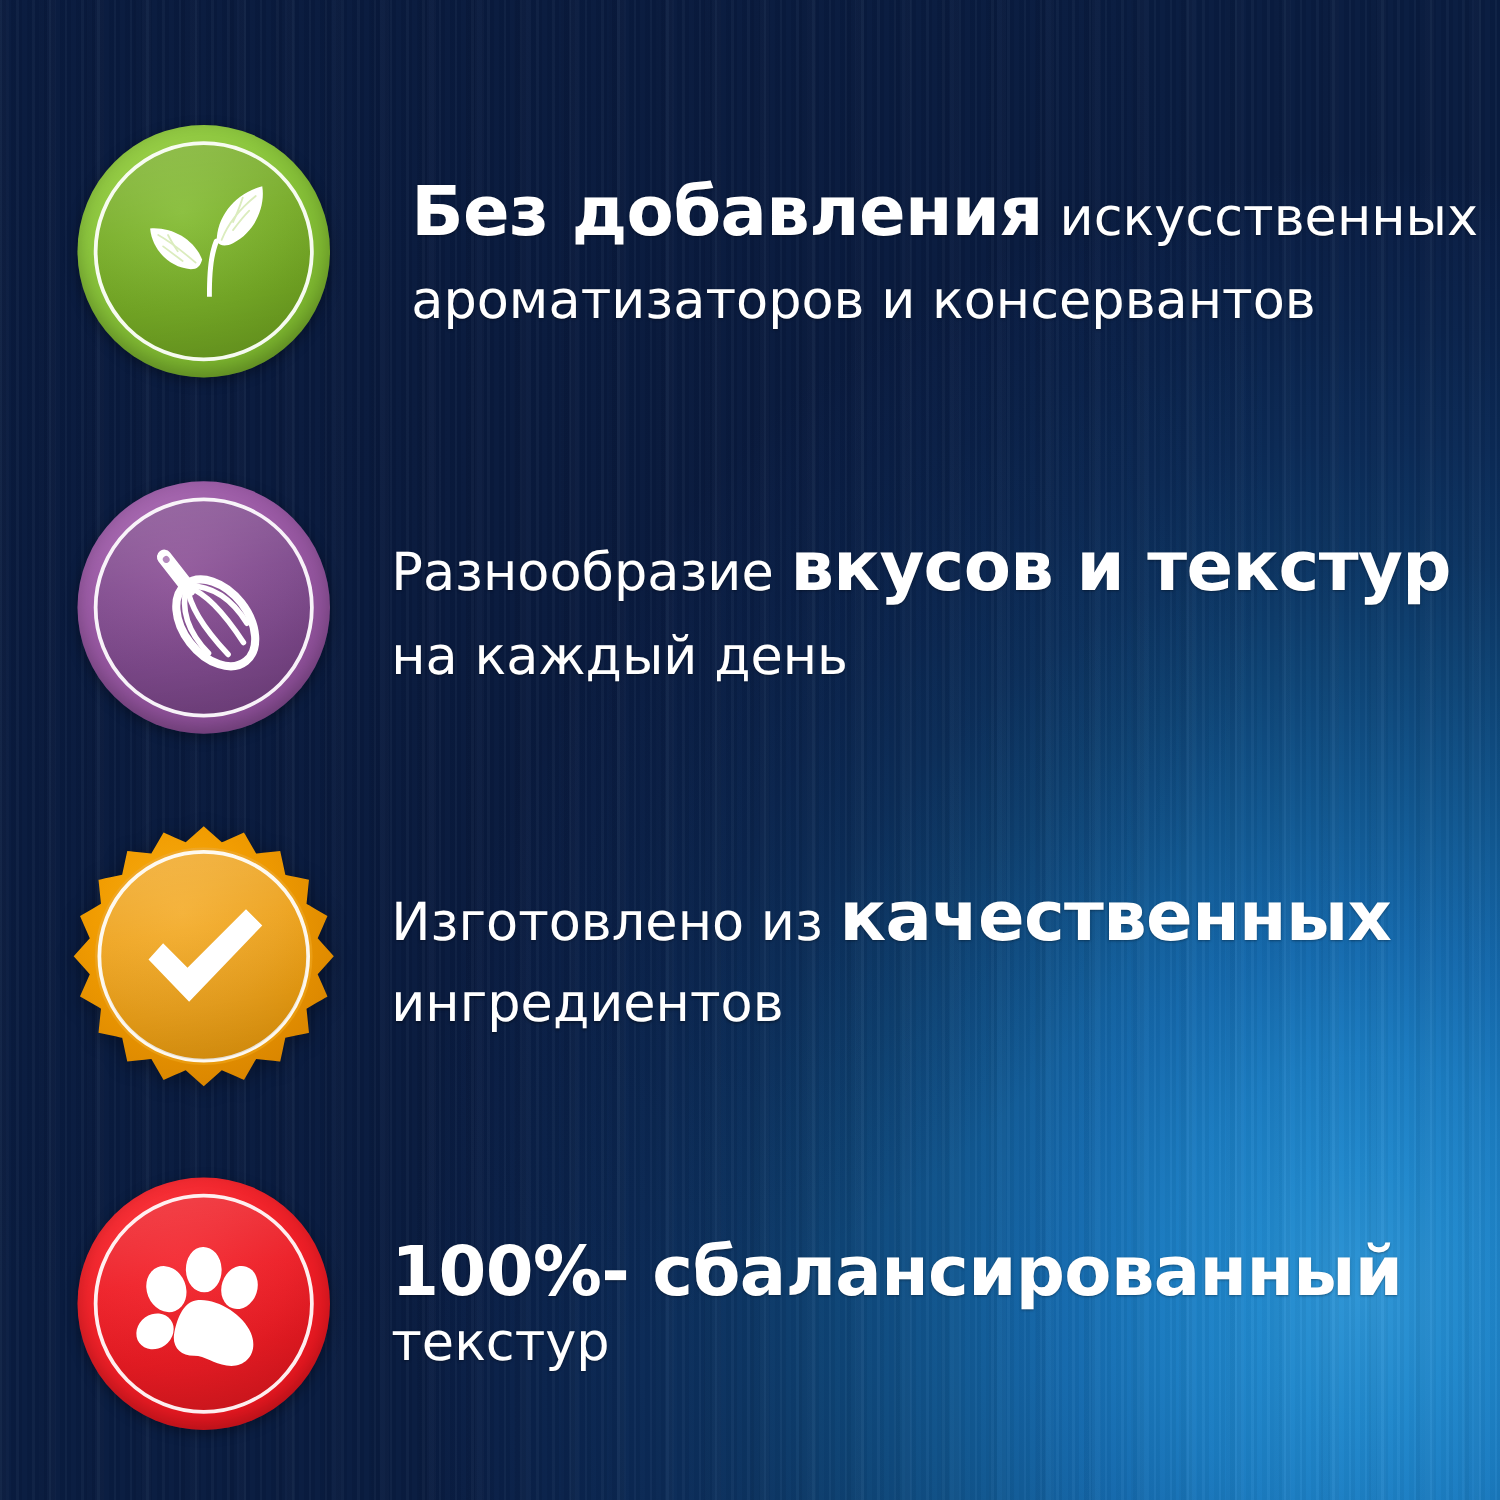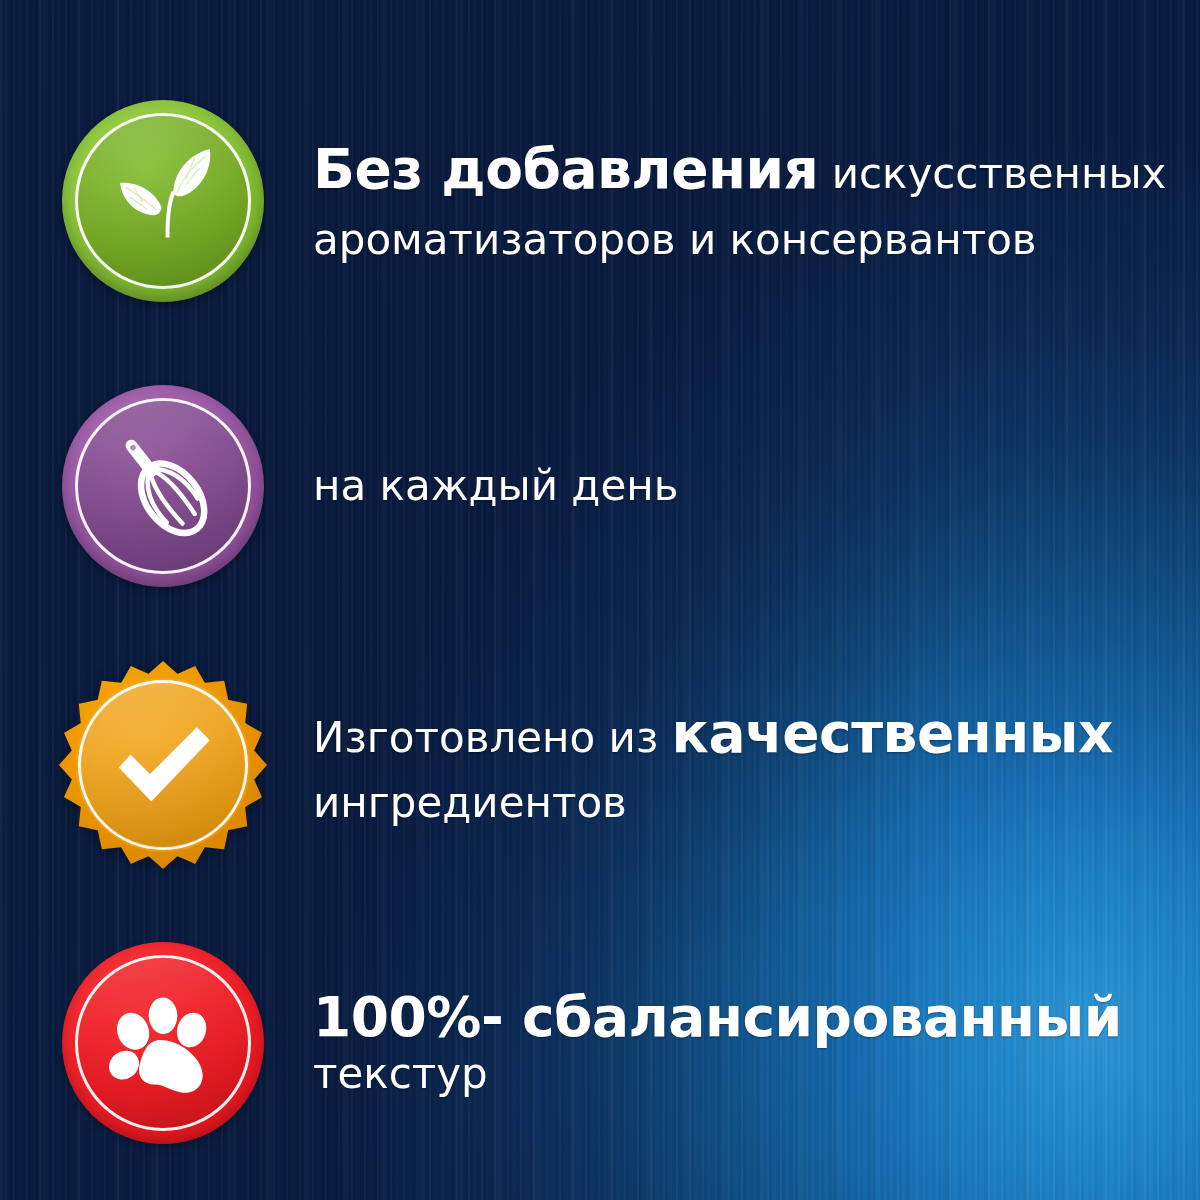--- a/index.html
+++ b/index.html
@@ -78,21 +78,21 @@
     position: absolute;
     inset: 0;
   }
   .feature-row {
     position: absolute;
     left: 0;
     width: 1200px;
     display: flex;
     align-items: center;
   }
-  .feature-row[data-row="0"] { top: 96px;  height: 210px; }
+  .feature-row[data-row="0"] { top: 96px;  height: 210px; gap: 16px; }
   .feature-row[data-row="1"] { top: 381px; height: 210px; }
   .feature-row[data-row="2"] { top: 655px; height: 220px; }
   .feature-row[data-row="3"] { top: 935px; height: 215px; justify-content: flex-end; }
 
   
   .badge-wrap {
     position: relative;
     width: 215px;
     min-width: 215px;
     height: 215px;
@@ -158,21 +158,21 @@
     letter-spacing: -0.5px;
   }
   .t-small {
     font-size: 42px;
     font-weight: 400;
     letter-spacing: 0px;
   }
 
   
   .feature-row[data-row="0"] .t-line:nth-child(2) { margin-top: 20px; }
-  .feature-row[data-row="1"] .t-line:nth-child(2) { margin-top: 21px; text-align: right; }
+  .feature-row[data-row="1"] .t-line:nth-child(2) { margin-top: 21px; }
   .feature-row[data-row="2"] .t-line:nth-child(2) { margin-top: 19px; }
   .feature-row[data-row="3"] .t-line:nth-child(2) { margin-top: 6px; }
 </style>
 </head>
 <body>
 
 <div id="canvas">
 
   <div class="bg-base"></div>
   <div class="bg-vignette"></div>
@@ -233,20 +233,21 @@
                   <path d="M50 33 C44 44 42 58 44 82"></path>
                   <path d="M50 33 C56 44 58 58 56 82"></path>
                   <path d="M50 33 C62 42 67 56 65 74"></path>
                 </g>
               </g>
             </svg>
           </div>
         </div>
       </div>
       <div class="feature-text">
+        <span class="t-line"><span class="t-small">Разнообразие </span><span class="t-big">вкусов и текстур</span></span>
         <span class="t-line t-small">на каждый день</span>
       </div>
     </div>
 
     <div class="feature-row" data-row="2">
       <div class="badge-wrap">
         <div class="badge scallop">
           <svg class="badge-disc" viewBox="0 0 220 220" style="inset:-7px; filter: drop-shadow(0 3px 8px rgba(0,0,0,0.35));">
             <defs>
               <radialGradient id="orangeOuter" cx="40%" cy="32%" r="72%">

